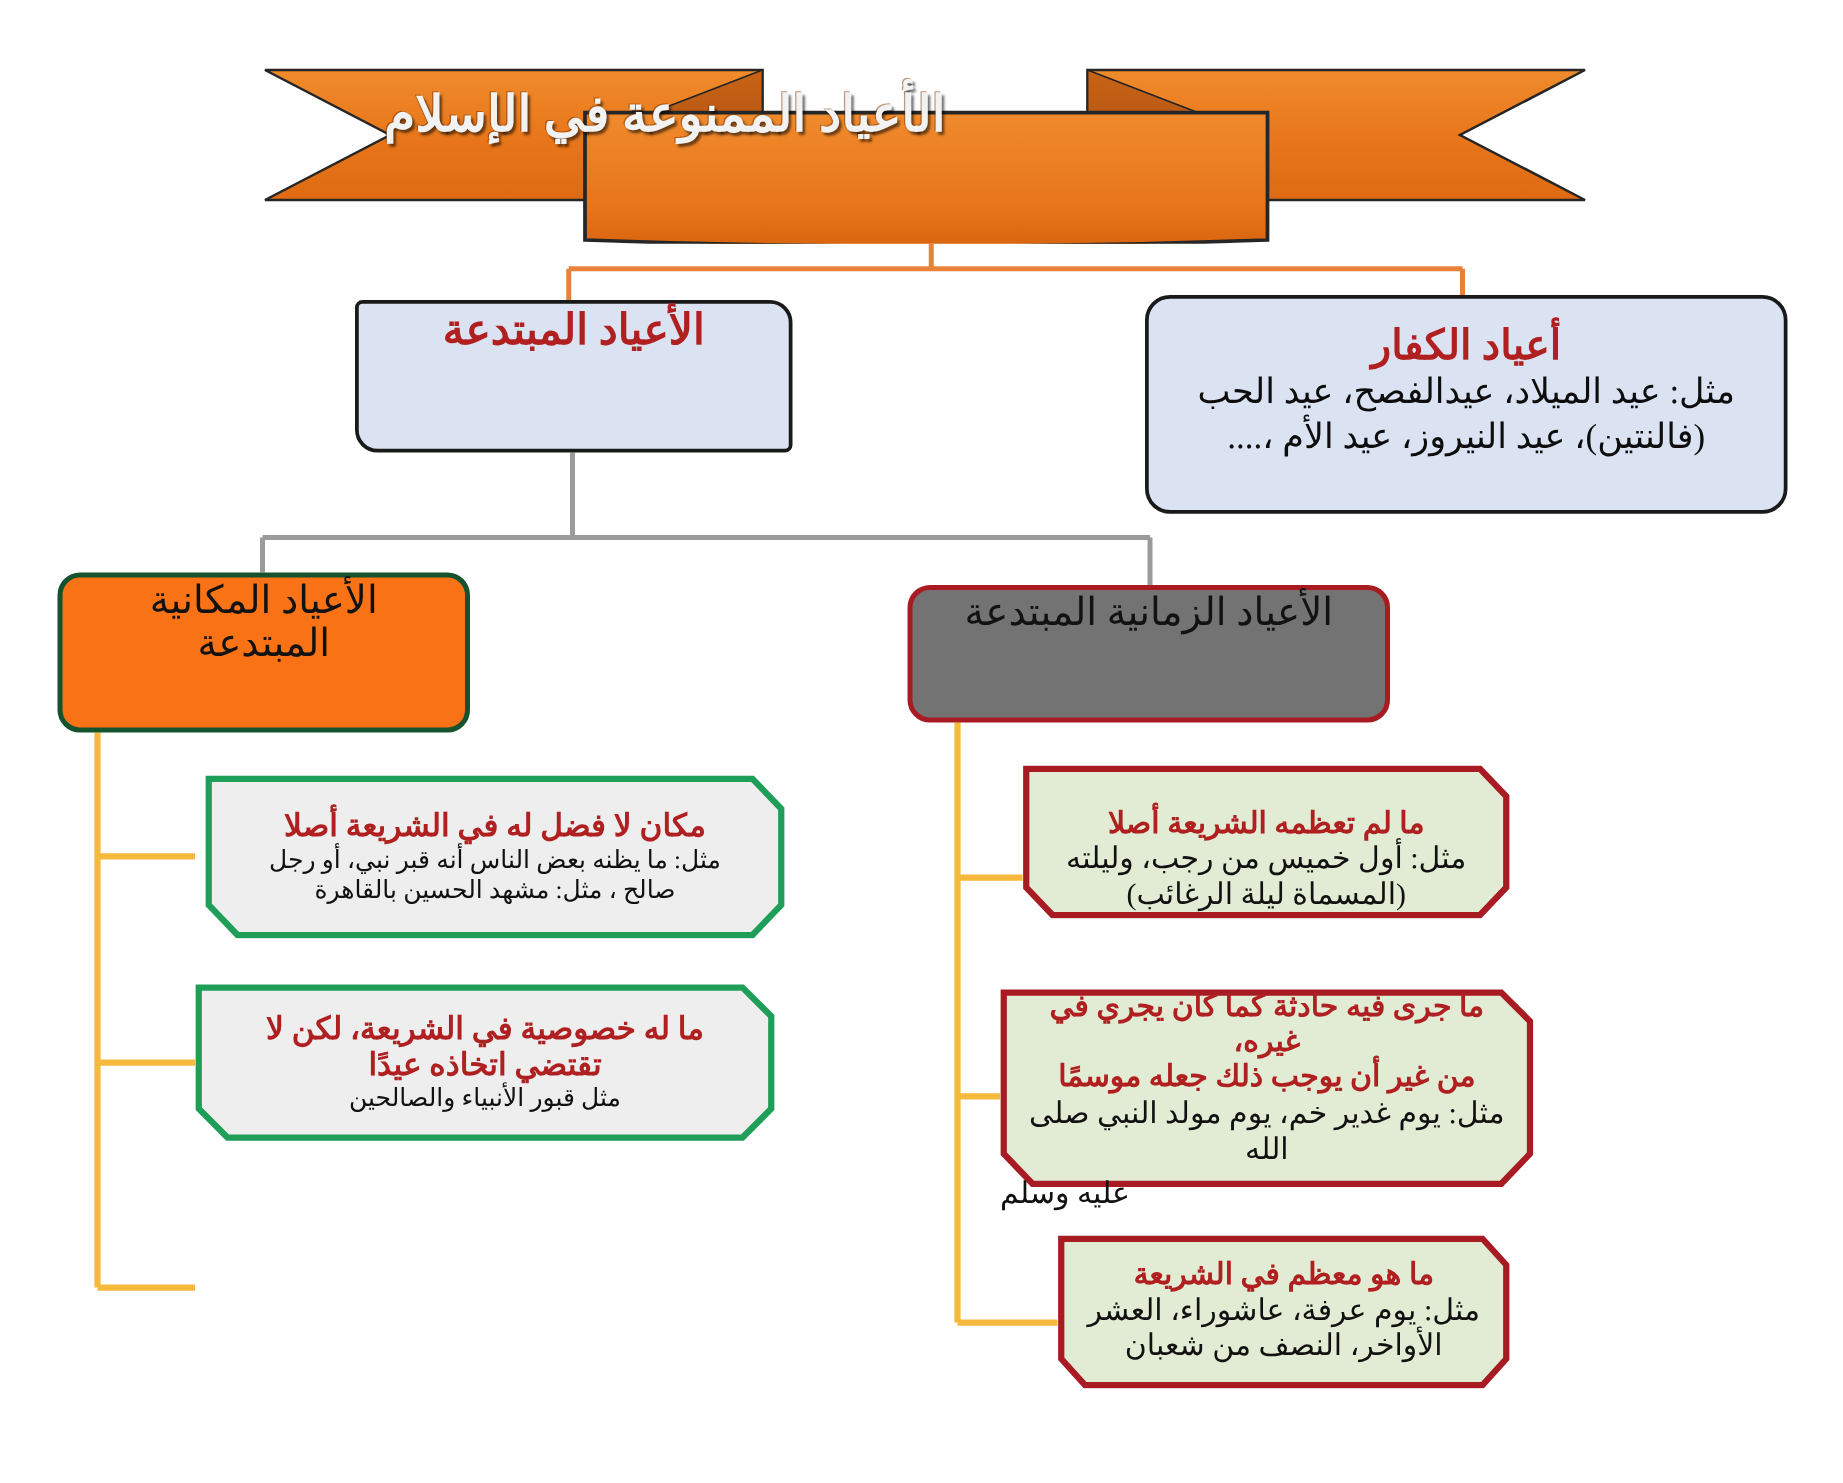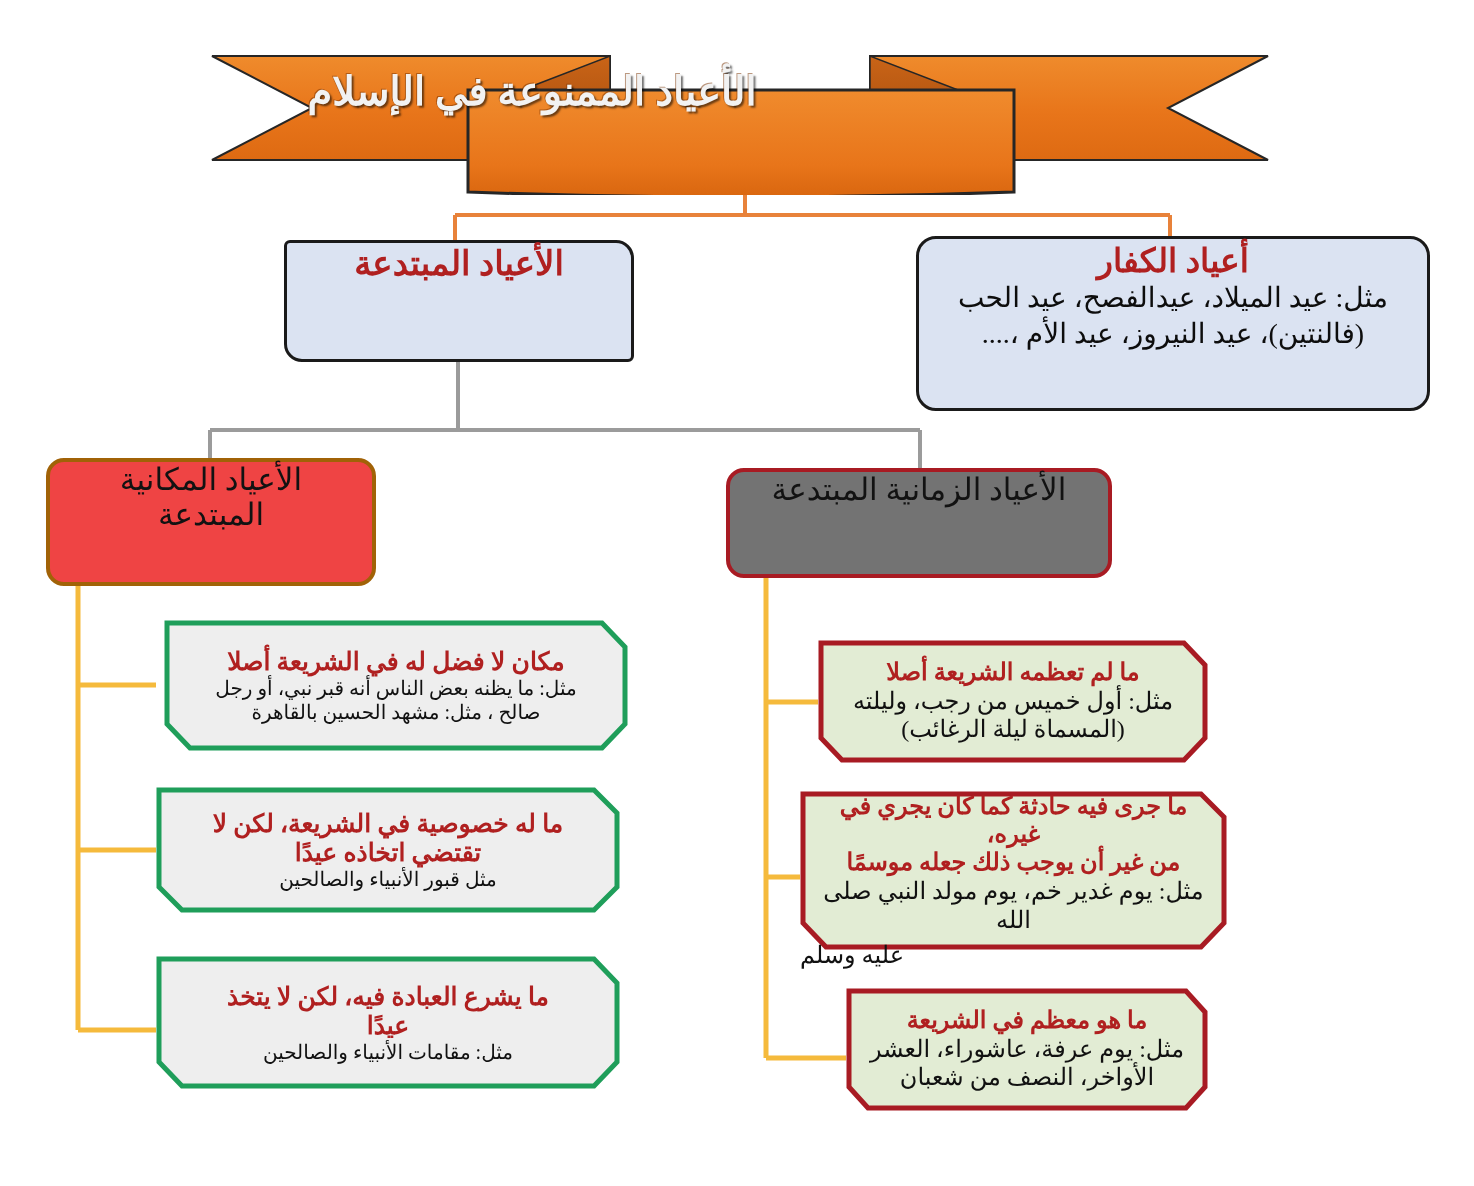--- a/index.html
+++ b/index.html
@@ -28,28 +28,28 @@
   #node-bidaa{
     left:284px;top:240px;width:350px;height:122px;
     background:#dbe3f2;border:3px solid #1a1a1a;
     border-radius:6px 18px 6px 18px;
   }
   #node-bidaa .hd{font-size:34px;font-weight:bold;color:#b02020;}
 
   #node-kuffar{
     left:916px;top:236px;width:514px;height:175px;
     background:#dbe3f2;border:3px solid #1a1a1a;
-    border-radius:20px;padding:4px 16px;
+    border-radius:20px;padding:20px 16px;
   }
   #node-kuffar .hd{font-size:33px;font-weight:bold;color:#b02020;line-height:1.1;}
   #node-kuffar .bd{font-size:28px;color:#0d0d0d;line-height:1.22;margin-top:2px;}
 
   #node-makaniya{
     left:46px;top:458px;width:330px;height:128px;
-    background:#ef4444;border:4px solid #a16207;
+    background:#f97316;border:4px solid #14532d;
     border-radius:18px;
   }
   #node-makaniya .hd{font-size:31px;color:#121212;line-height:1.13;font-weight:normal;}
 
   #node-zamaniya{
     left:726px;top:468px;width:386px;height:110px;
     background:#737373;border:4px solid #a81b23;
     border-radius:18px;
   }
   #node-zamaniya .hd{font-size:31px;color:#121212;line-height:1.13;}
@@ -68,21 +68,21 @@
   
   .leaf-L .hd{font-size:25px;}
   .leaf-L .bd{font-size:20px;}
   #leaf-L1{left:164px;top:620px;width:464px;height:131px;}
   #leaf-L2{left:156px;top:787px;width:464px;height:126px;}
   #leaf-L3{left:156px;top:956px;width:464px;height:133px;}
 
   
   .leaf-R .hd{font-size:24px;}
   .leaf-R .bd{font-size:24px;}
-  #leaf-R1{left:818px;top:640px;width:390px;height:123px;}
+  #leaf-R1{left:818px;top:612px;width:390px;height:123px;justify-content:flex-end;}
   #leaf-R2{left:800px;top:791px;width:427px;height:160px;}
   #leaf-R3{left:846px;top:988px;width:362px;height:123px;}
 
   .overflow-line{
     position:absolute;z-index:3;text-align:left;color:#111;font-size:24px;
     line-height:1.2;white-space:nowrap;
   }
 </style>
 </head>
 <body>
@@ -183,30 +183,20 @@
     <svg class="shape" viewBox="0 0 464 126" preserveAspectRatio="none">
       <path d="M3,3 L438,3 L461,26 L461,100 L438,123 L26,123 L3,100 Z" fill="#eeeeee" stroke="#1f9e5a" stroke-width="5"></path>
     </svg>
     <div class="txt">
       <div class="hd">ما له خصوصية في الشريعة، لكن لا</div>
       <div class="hd">تقتضي اتخاذه عيدًا</div>
       <div class="bd">مثل قبور الأنبياء والصالحين</div>
     </div>
   </div>
 
-  <div class="snip leaf-L" id="leaf-L3">
-    <svg class="shape" viewBox="0 0 464 133" preserveAspectRatio="none">
-      <path d="M3,3 L438,3 L461,27 L461,106 L438,130 L26,130 L3,106 Z" fill="#eeeeee" stroke="#1f9e5a" stroke-width="5"></path>
-    </svg>
-    <div class="txt">
-      <div class="hd">ما يشرع العبادة فيه، لكن لا يتخذ</div>
-      <div class="hd">عيدًا</div>
-      <div class="bd">مثل: مقامات الأنبياء والصالحين</div>
-    </div>
-  </div>
 
   <div class="snip leaf-R" id="leaf-R1">
     <svg class="shape" viewBox="0 0 390 123" preserveAspectRatio="none">
       <path d="M3,3 L366,3 L387,25 L387,98 L366,120 L24,120 L3,98 Z" fill="#e2ecd4" stroke="#a81b23" stroke-width="5"></path>
     </svg>
     <div class="txt">
       <div class="hd">ما لم تعظمه الشريعة أصلا</div>
       <div class="bd">مثل: أول خميس من رجب، وليلته</div>
       <div class="bd">(المسماة ليلة الرغائب)</div>
     </div>

